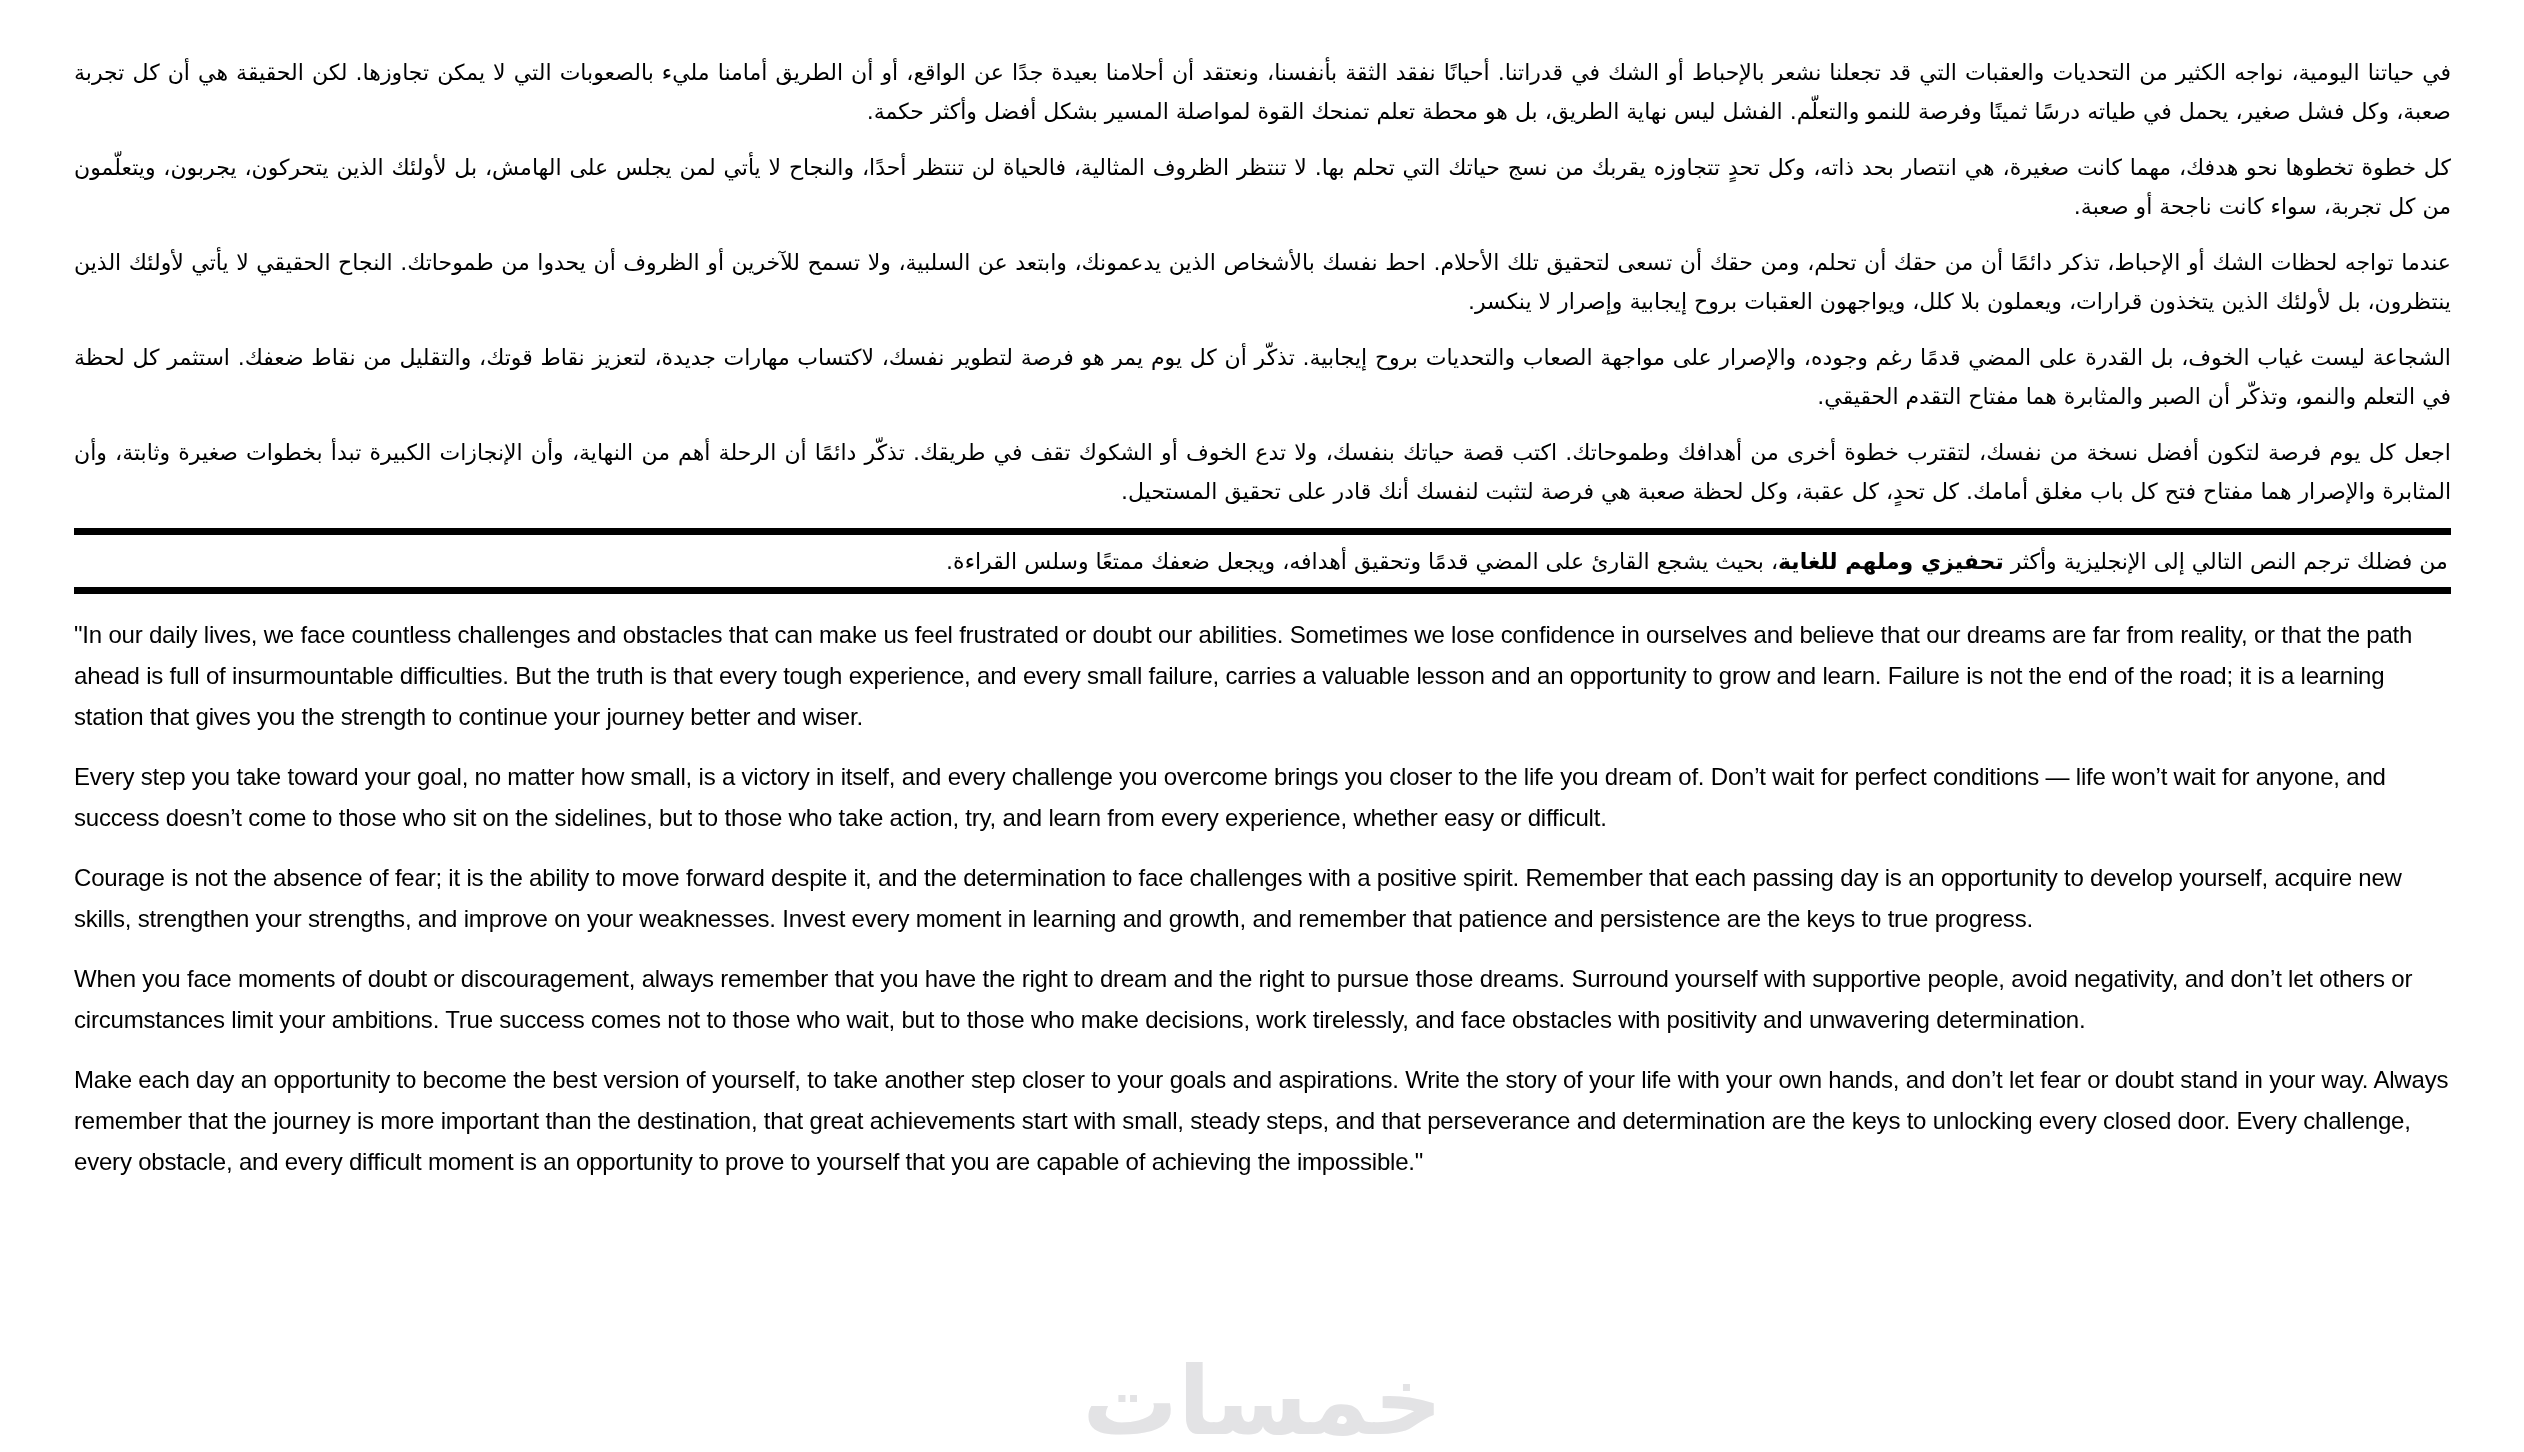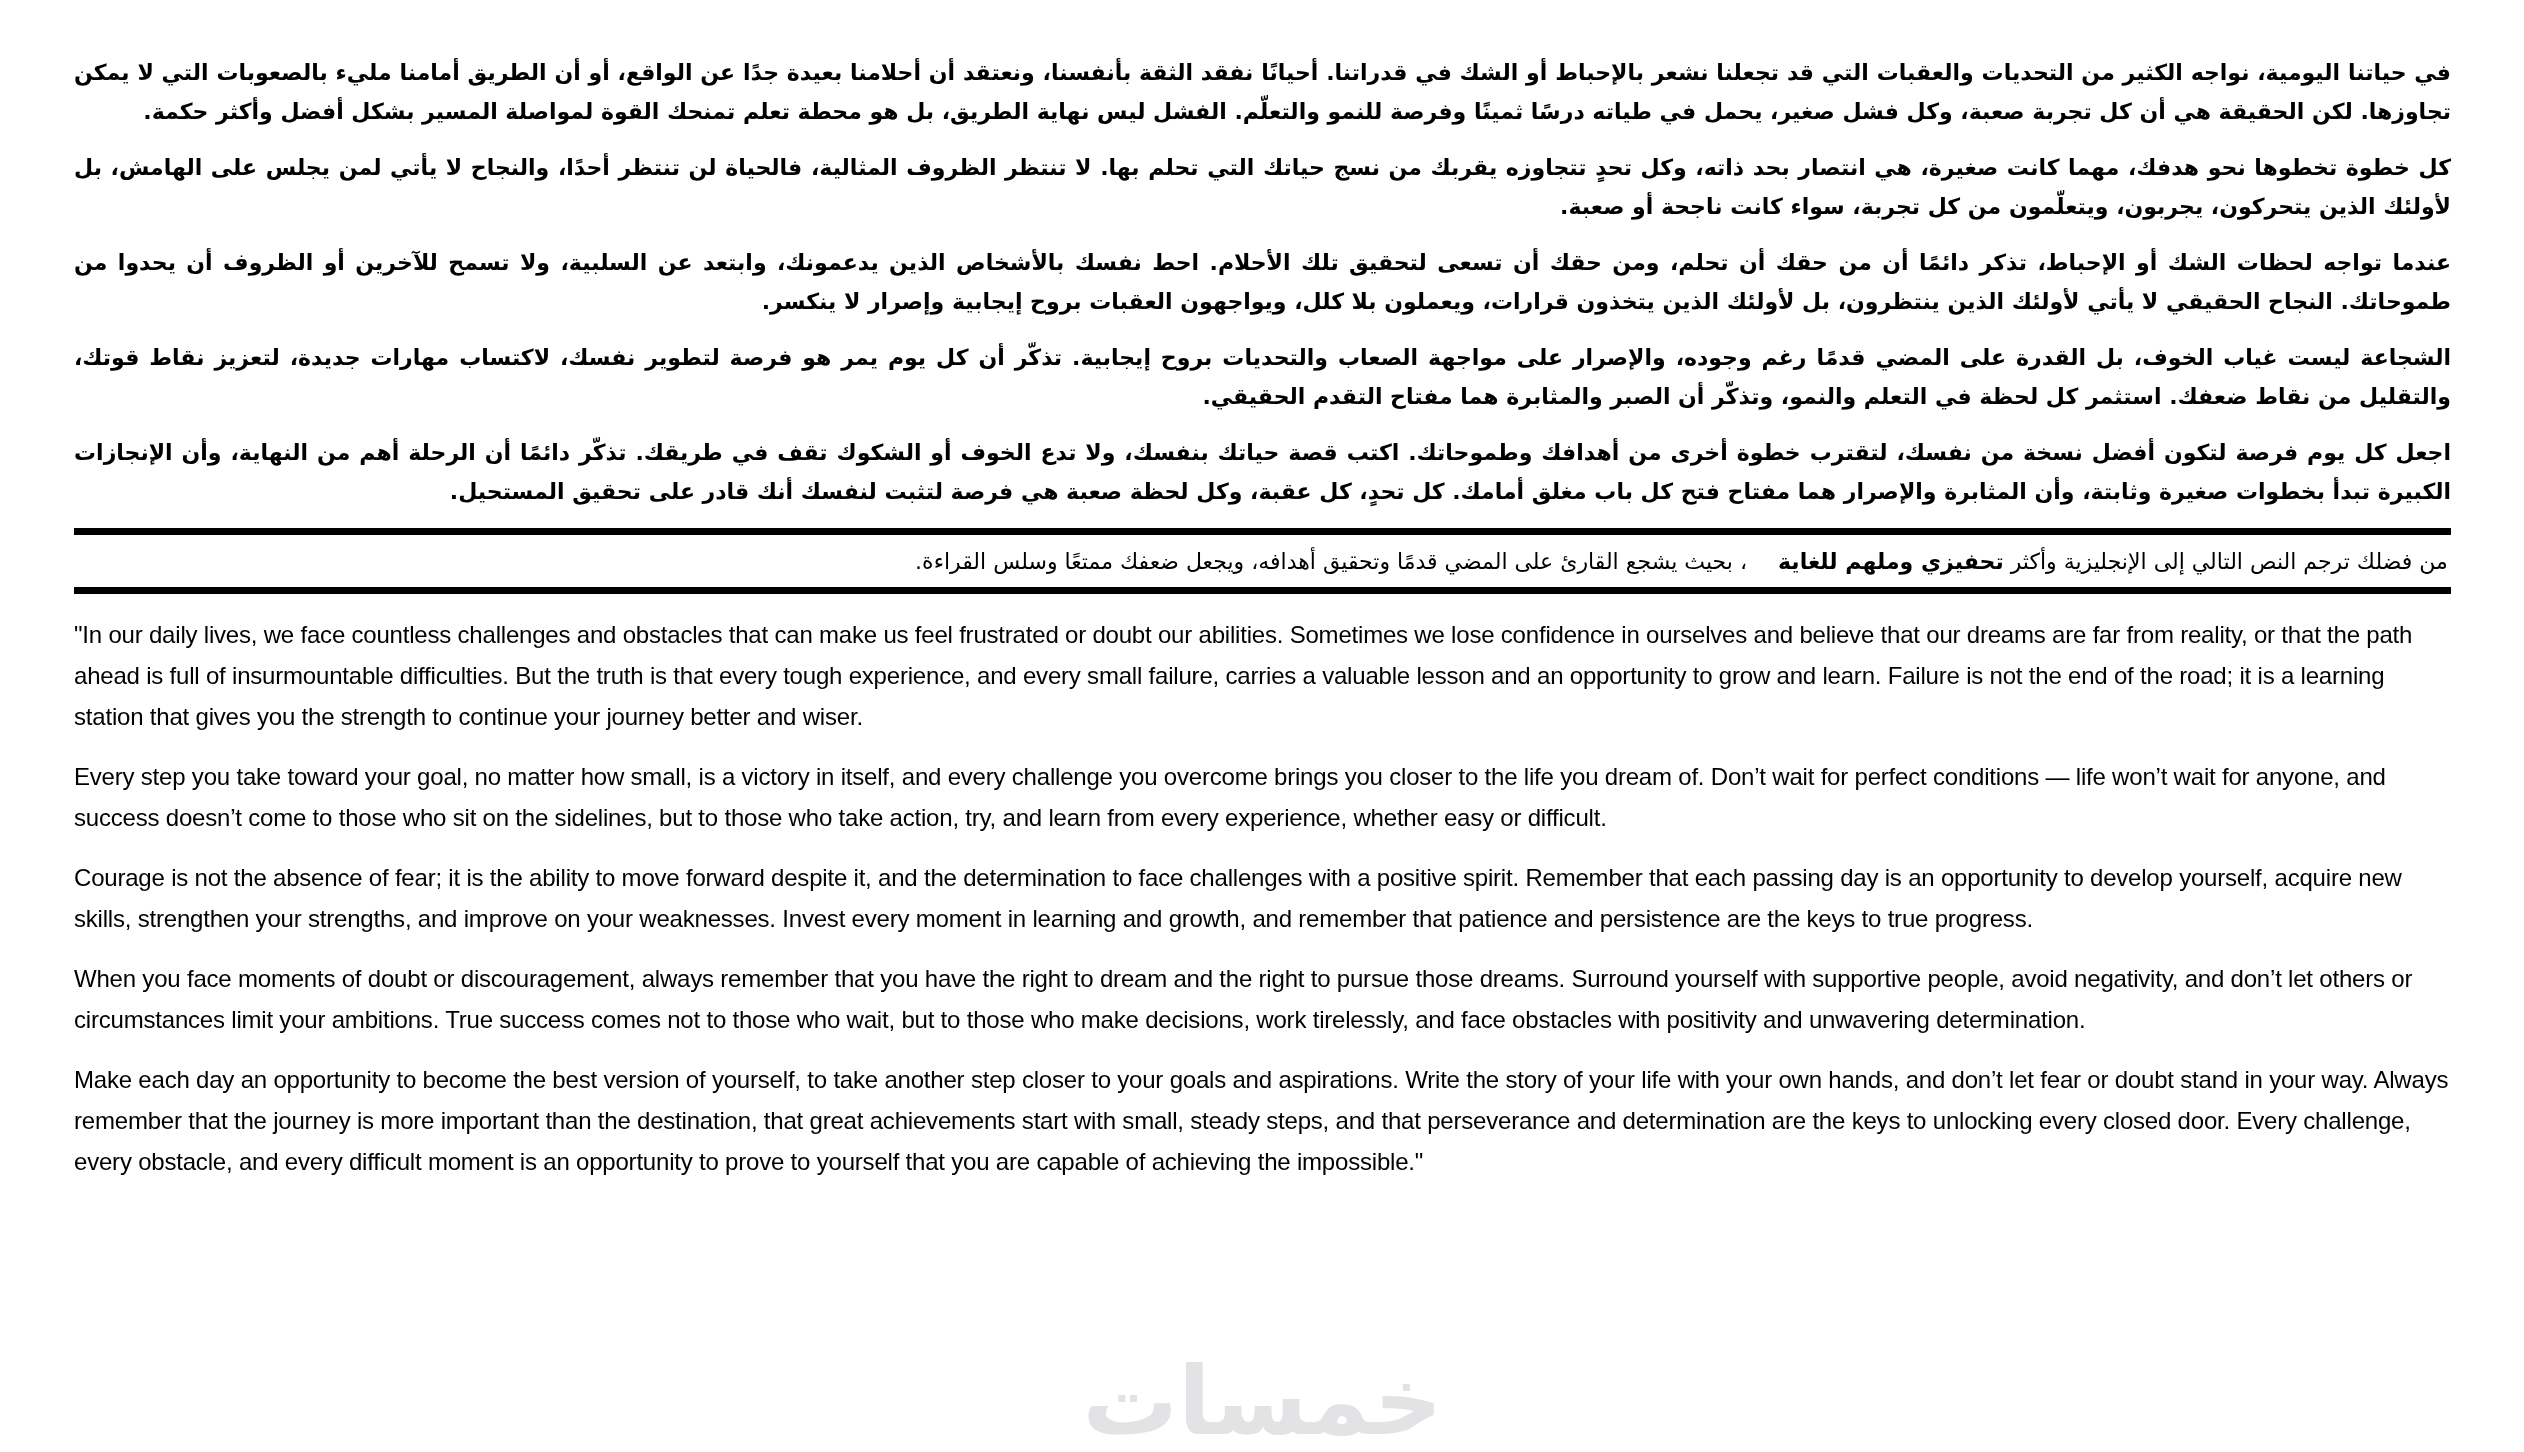--- a/index.html
+++ b/index.html
@@ -23,21 +23,20 @@
   }
 
   
   .arabic-section p {
     font-family: "DejaVu Sans", sans-serif;
     font-size: 22px;
     line-height: 39px;
     text-align: justify;
     margin: 0 0 17px 0;
     color: #000000;
-    font-weight: bold;
   }
 
   
   .request-block {
     margin-top: 8.4px;
   }
   .rule {
     height: 6.8px;
     background: #000000;
   }
@@ -45,21 +44,20 @@
     font-family: "DejaVu Sans", sans-serif;
     font-size: 22px;
     line-height: 38px;
     text-align: right;
     margin: 0;
     padding: 8.4px 3.2px 6.3px 3.2px;
     color: #000000;
   }
   .request-text strong {
     font-weight: bold;
-    margin-left: 31px;
   }
 
   
   .english-section {
     margin-top: 20px;
   }
   .english-section p {
     font-family: "Liberation Sans", sans-serif;
     font-size: 24px;
     line-height: 41px;

